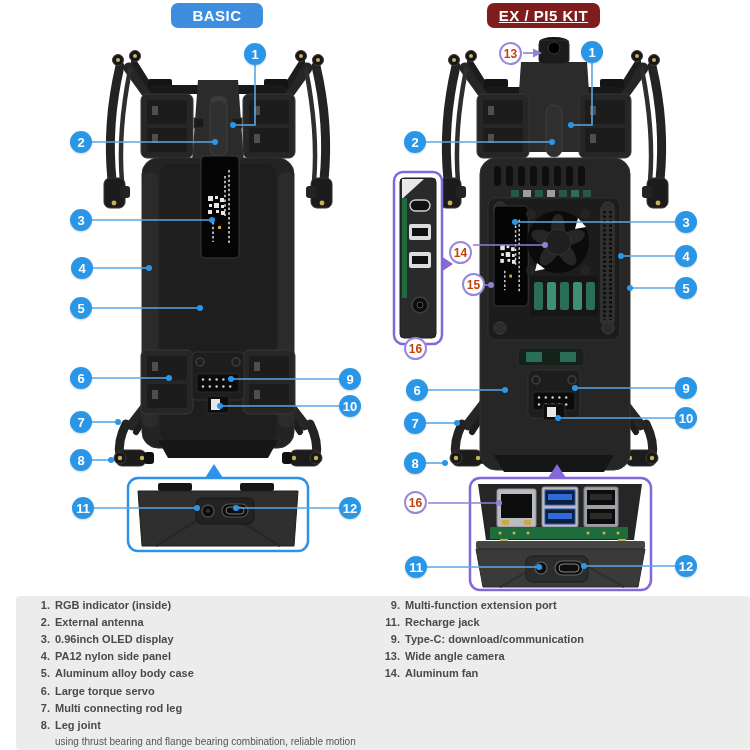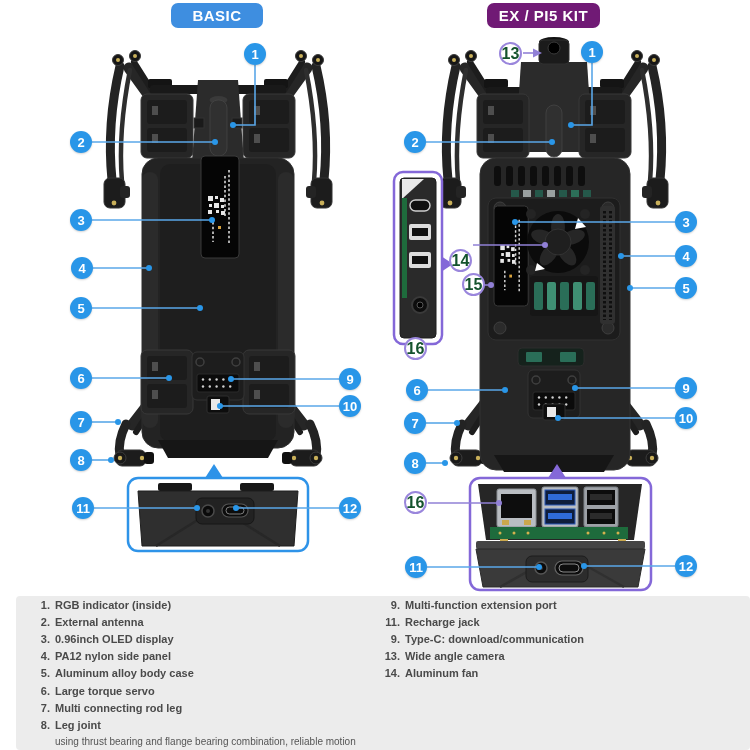--- a/index.html
+++ b/index.html
@@ -1,26 +1,26 @@
 <!DOCTYPE html>
 <html><head>
 <meta charset="utf-8">
 <style>
   html,body{margin:0;padding:0;background:#fff;}
   .stage{position:relative;width:750px;height:750px;background:#ffffff;overflow:hidden;
          font-family:"Liberation Sans",sans-serif;margin-left:8px;}
   .badge{position:absolute;display:flex;align-items:center;justify-content:center;
          color:#fff;font-size:15px;font-weight:700;letter-spacing:.5px;border-radius:7px;height:25px;}
   .badge.basic{left:163px;top:3px;width:92px;background:#3e8ee0;}
-  .badge.ex{left:479px;top:3px;width:113px;background:#701a75;}
+  .badge.ex{left:479px;top:3px;width:113px;background:#7f1d1d;text-decoration:underline;}
   svg.illu{position:absolute;left:0;top:0;}
   .co{position:absolute;width:22px;height:22px;border-radius:50%;display:flex;align-items:center;
       justify-content:center;font-size:13px;font-weight:700;box-sizing:border-box;z-index:5;}
   .co.blue{background:#2996e8;color:#fff;box-shadow:0 1px 2px rgba(0,0,0,.18);}
-  .co.purple{background:#fff;color:#14532d;border:2px solid #9a86dc;width:23px;height:23px;font-size:16px;text-align:right;}
+  .co.purple{background:#fff;color:#c2410c;border:2px solid #9a86dc;width:23px;height:23px;font-size:12px;text-align:right;}
   .legend{position:absolute;left:8px;top:596px;width:734px;height:154px;background:#ececec;
           border-radius:4px;z-index:2;}
   .lcol{position:absolute;top:0;}
   .lcol.left{left:0;width:350px;}
   .lcol.right{left:352px;width:380px;}
   .lrow{display:flex;align-items:center;height:17.2px;font-size:11px;font-weight:700;color:#4a4a4a;}
   .lrow .num{width:34px;text-align:right;margin-right:5px;flex:none;}
   .lcol.right .lrow .num{width:32px;}
   .lnote{height:15px;padding-left:39px;font-size:10px;font-weight:400;color:#555;
          display:flex;align-items:center;}
@@ -382,21 +382,21 @@
   <div class="co blue" style="left:667px;top:245px">4</div>
   <div class="co blue" style="left:667px;top:277px">5</div>
   <div class="co blue" style="left:398px;top:379px">6</div>
   <div class="co blue" style="left:396px;top:412px">7</div>
   <div class="co blue" style="left:396px;top:452px">8</div>
   <div class="co blue" style="left:667px;top:377px">9</div>
   <div class="co blue" style="left:667px;top:407px">10</div>
   <div class="co blue" style="left:397px;top:556px">11</div>
   <div class="co blue" style="left:667px;top:555px">12</div>
   <div class="co purple" style="left:491px;top:42px">13</div>
-  <div class="co purple" style="left:441px;top:249px">14</div>
+  <div class="co purple" style="left:441px;top:241px">14</div>
   <div class="co purple" style="left:454px;top:273px">15</div>
   <div class="co purple" style="left:396px;top:337px">16</div>
   <div class="co purple" style="left:396px;top:491px">16</div>
 
   <div class="legend">
     <div class="lcol left">
       <div class="lrow">
           <span class="num">1.</span>
           <span>RGB indicator (inside)</span>
         </div>

